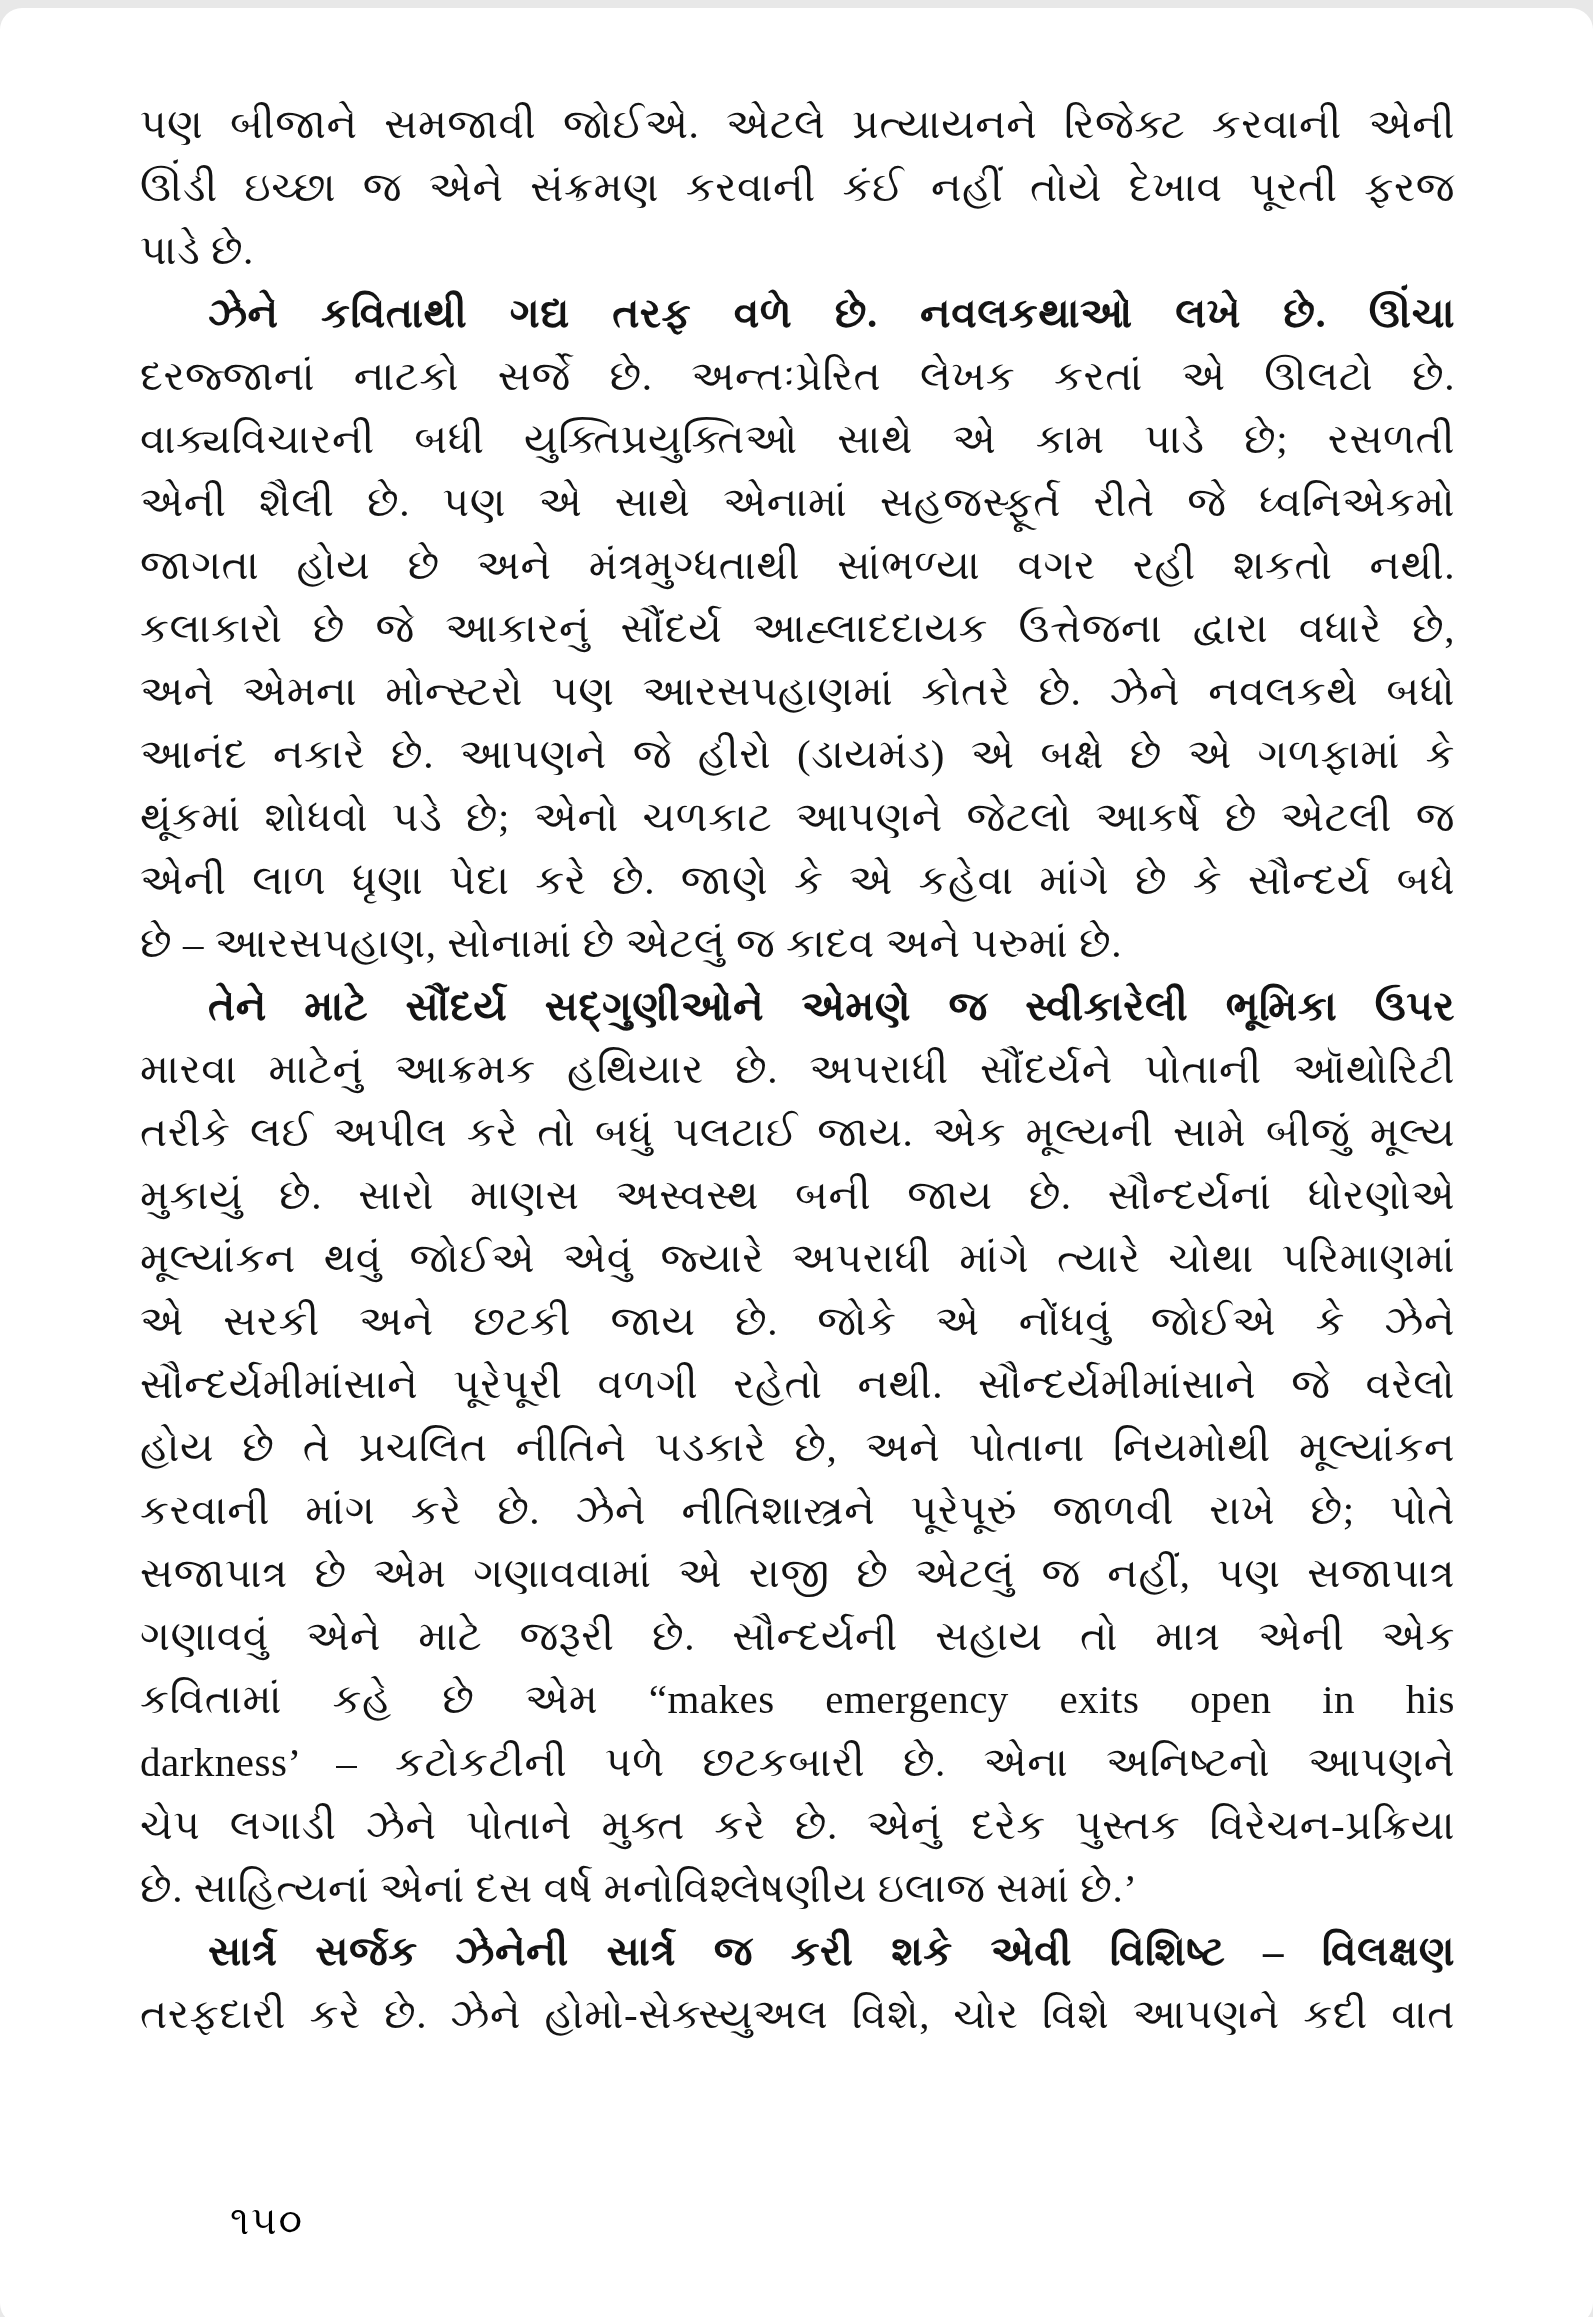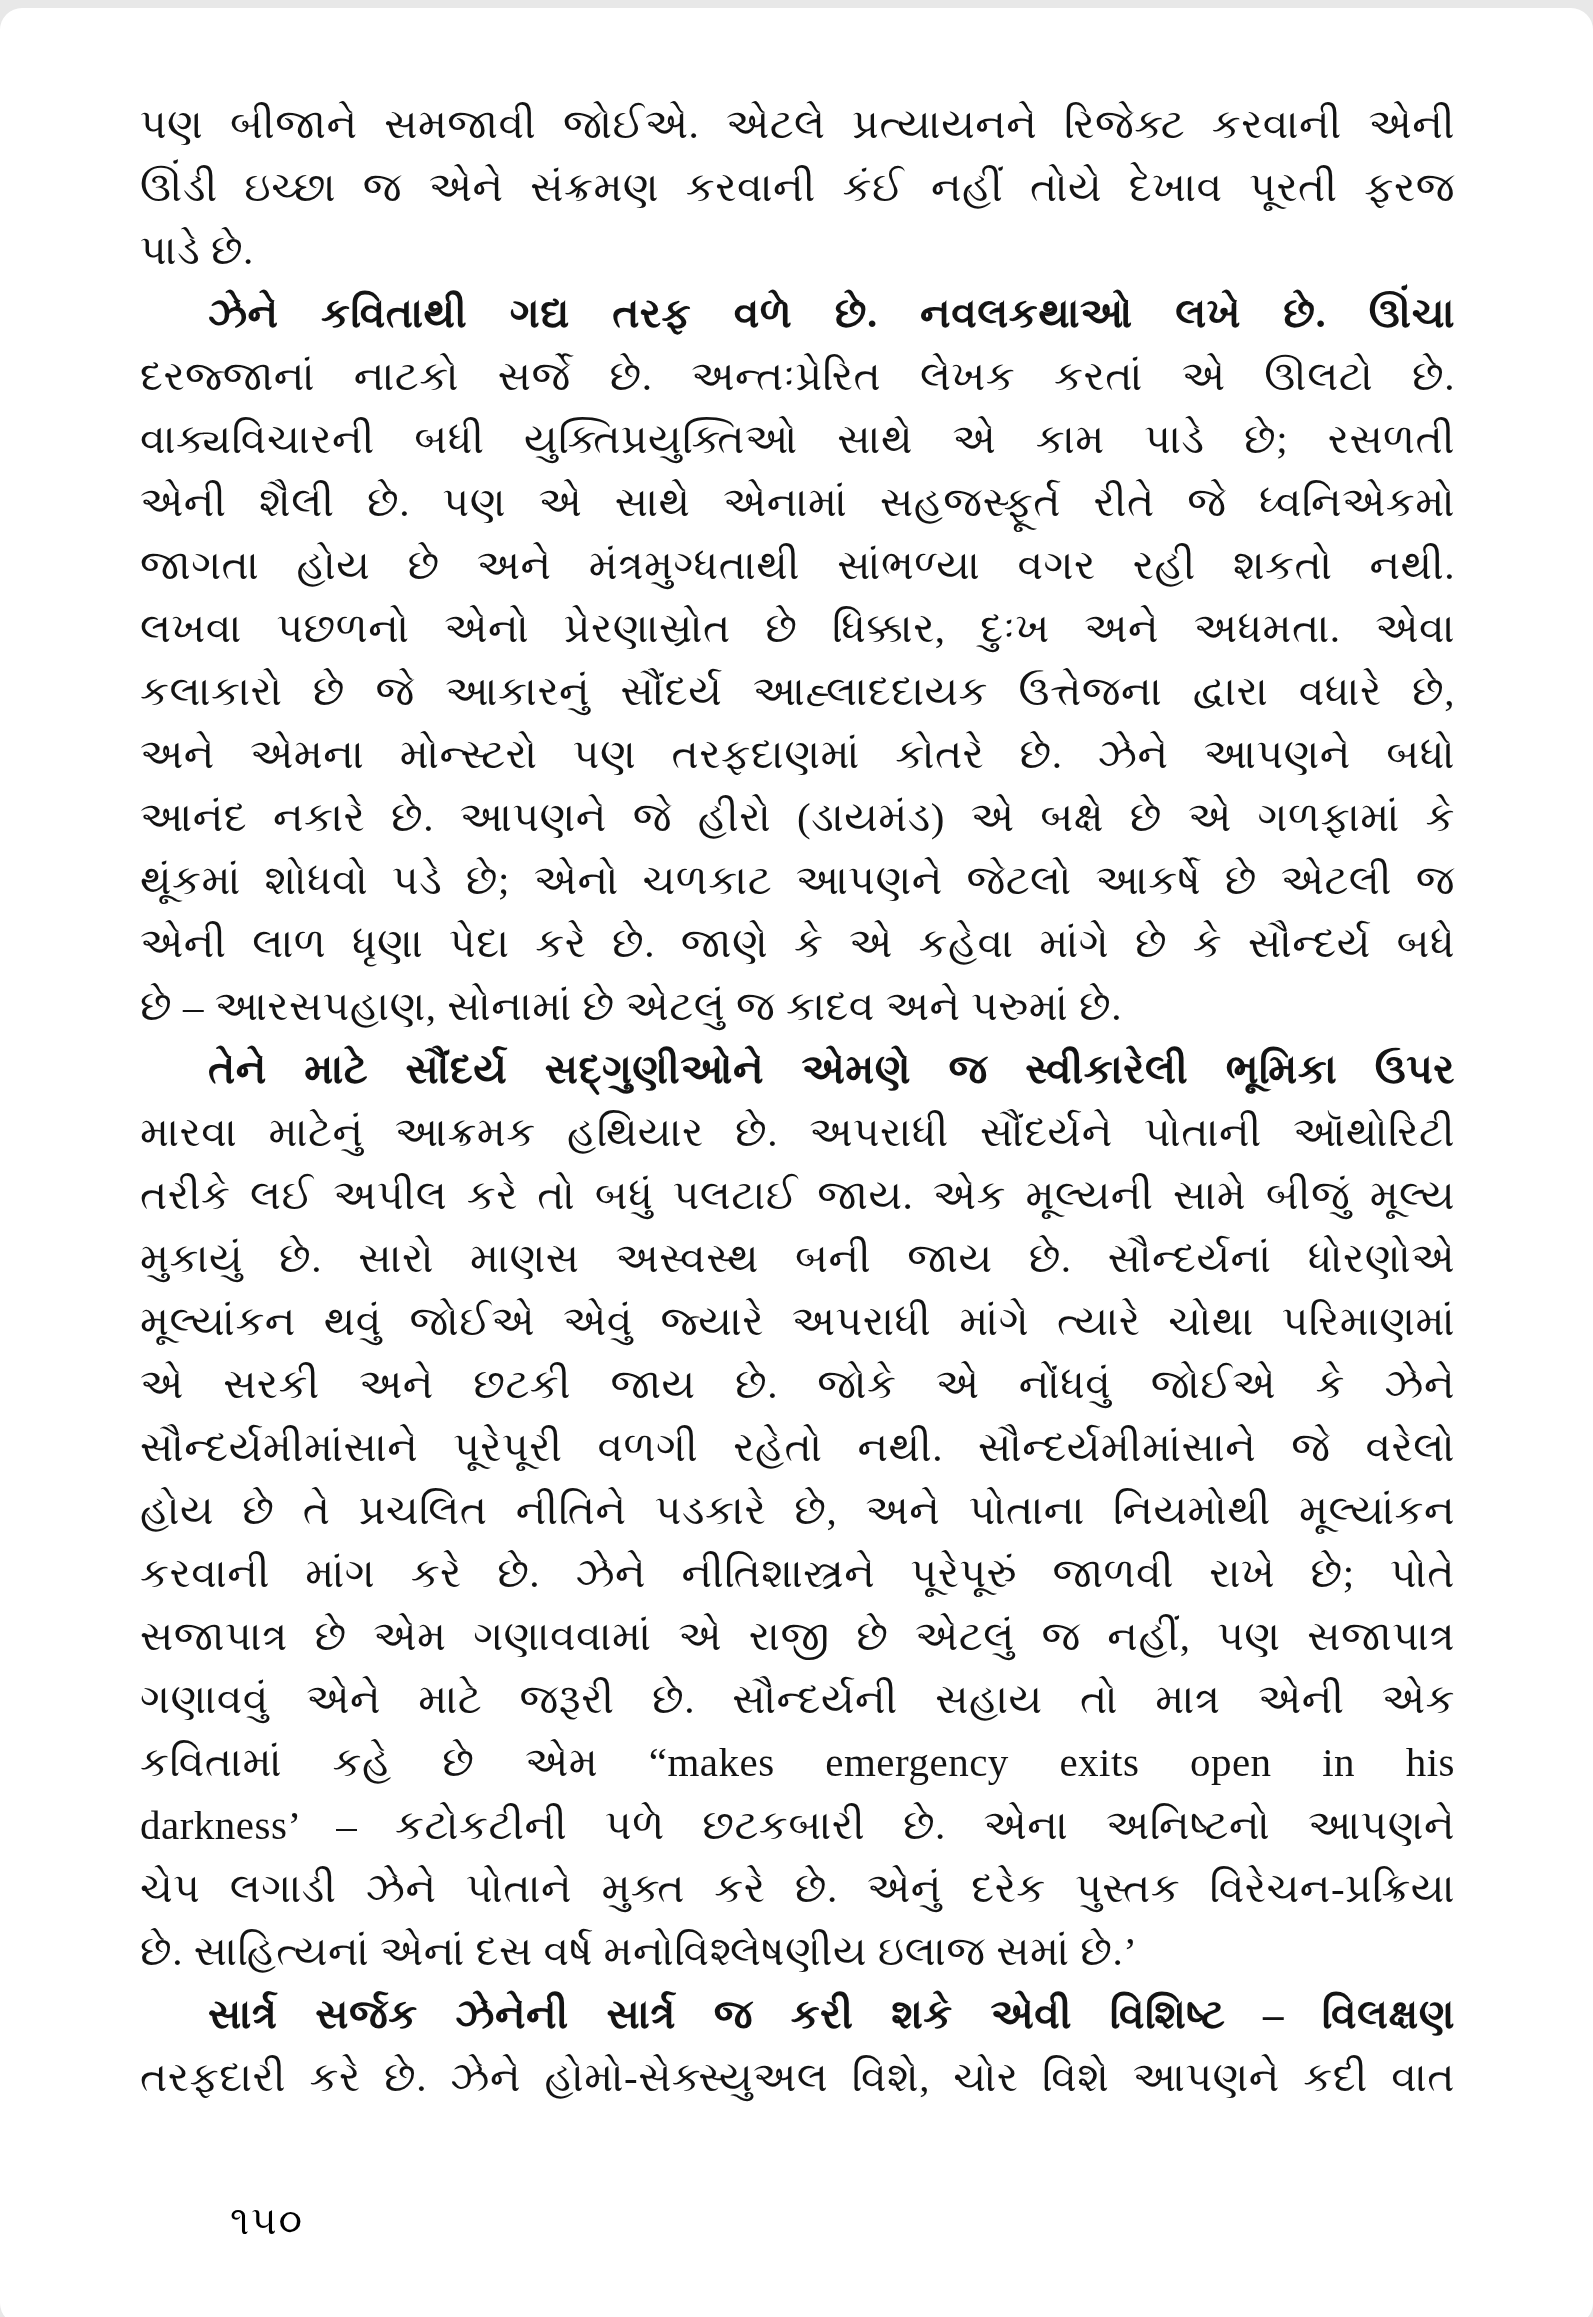--- a/index.html
+++ b/index.html
@@ -64,23 +64,22 @@
   <div class="text-block" id="text-block">
       <div class="line">પણ બીજાને સમજાવી જોઈએ. એટલે પ્રત્યાયનને રિજેક્ટ કરવાની એની</div>
       <div class="line">ઊંડી ઇચ્છા જ એને સંક્રમણ કરવાની કંઈ નહીં તોયે દેખાવ પૂરતી ફરજ</div>
       <div class="line no-stretch">પાડે છે.</div>
       <div class="paragraph"></div>
       <div class="line indent">ઝેને કવિતાથી ગદ્ય તરફ વળે છે. નવલકથાઓ લખે છે. ઊંચા</div>
       <div class="line">દરજ્જાનાં નાટકો સર્જે છે. અન્તઃપ્રેરિત લેખક કરતાં એ ઊલટો છે.</div>
       <div class="line">વાક્યવિચારની બધી યુક્તિપ્રયુક્તિઓ સાથે એ કામ પાડે છે; રસળતી</div>
       <div class="line">એની શૈલી છે. પણ એ સાથે એનામાં સહજસ્ફૂર્ત રીતે જે ધ્વનિએકમો</div>
       <div class="line">જાગતા હોય છે અને મંત્રમુગ્ધતાથી સાંભળ્યા વગર રહી શકતો નથી.</div>
-      <div class="line">લખવા પછળનો એનો પ્રેરણાસ્રોત છે ધિક્કાર, દુઃખ અને અધમતા. એવા</div>
       <div class="line">કલાકારો છે જે આકારનું સૌંદર્ય આહ્લાદદાયક ઉત્તેજના દ્વારા વધારે છે,</div>
-      <div class="line">અને એમના મોન્સ્ટરો પણ તરફદાણમાં કોતરે છે. ઝેને આપણને બધો</div>
+      <div class="line">અને એમના મોન્સ્ટરો પણ આરસપહાણમાં કોતરે છે. ઝેને નવલકથે બધો</div>
       <div class="line">આનંદ નકારે છે. આપણને જે હીરો (ડાયમંડ) એ બક્ષે છે એ ગળફામાં કે</div>
       <div class="line">થૂંકમાં શોધવો પડે છે; એનો ચળકાટ આપણને જેટલો આકર્ષે છે એટલી જ</div>
       <div class="line">એની લાળ ધૃણા પેદા કરે છે. જાણે કે એ કહેવા માંગે છે કે સૌન્દર્ય બધે</div>
       <div class="line no-stretch">છે – આરસપહાણ, સોનામાં છે એટલું જ કાદવ અને પરુમાં છે.</div>
       <div class="paragraph"></div>
       <div class="line indent">તેને માટે સૌંદર્ય સદ્ગુણીઓને એમણે જ સ્વીકારેલી ભૂમિકા ઉપર</div>
       <div class="line">મારવા માટેનું આક્રમક હથિયાર છે. અપરાધી સૌંદર્યને પોતાની ઑથોરિટી</div>
       <div class="line">તરીકે લઈ અપીલ કરે તો બધું પલટાઈ જાય. એક મૂલ્યની સામે બીજું મૂલ્ય</div>
       <div class="line">મુકાયું છે. સારો માણસ અસ્વસ્થ બની જાય છે. સૌન્દર્યનાં ધોરણોએ</div>
       <div class="line">મૂલ્યાંકન થવું જોઈએ એવું જ્યારે અપરાધી માંગે ત્યારે ચોથા પરિમાણમાં</div>

